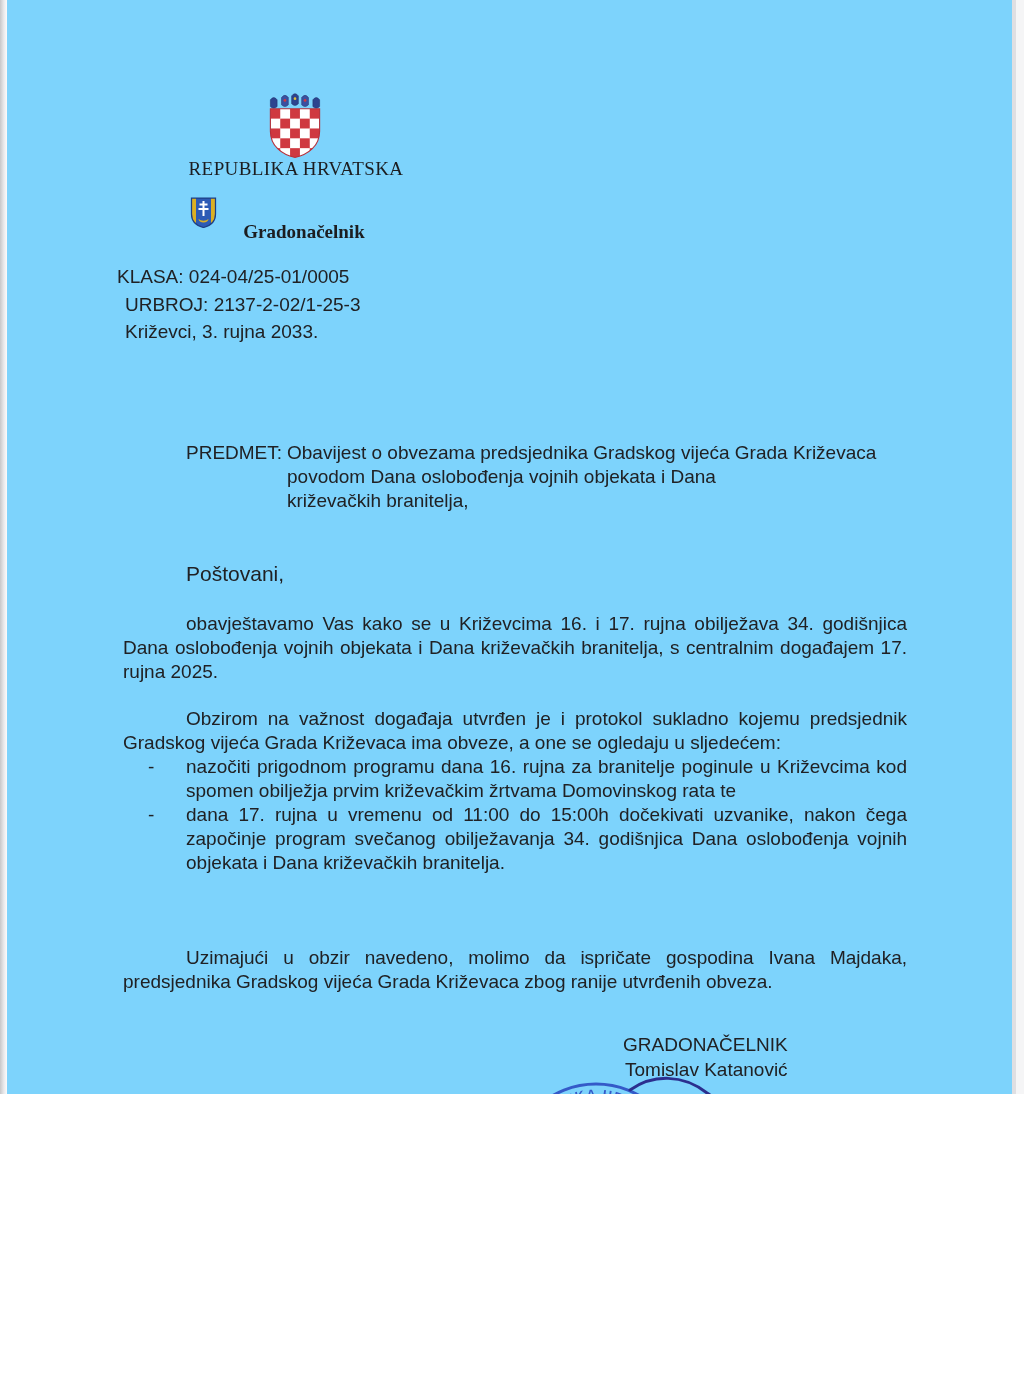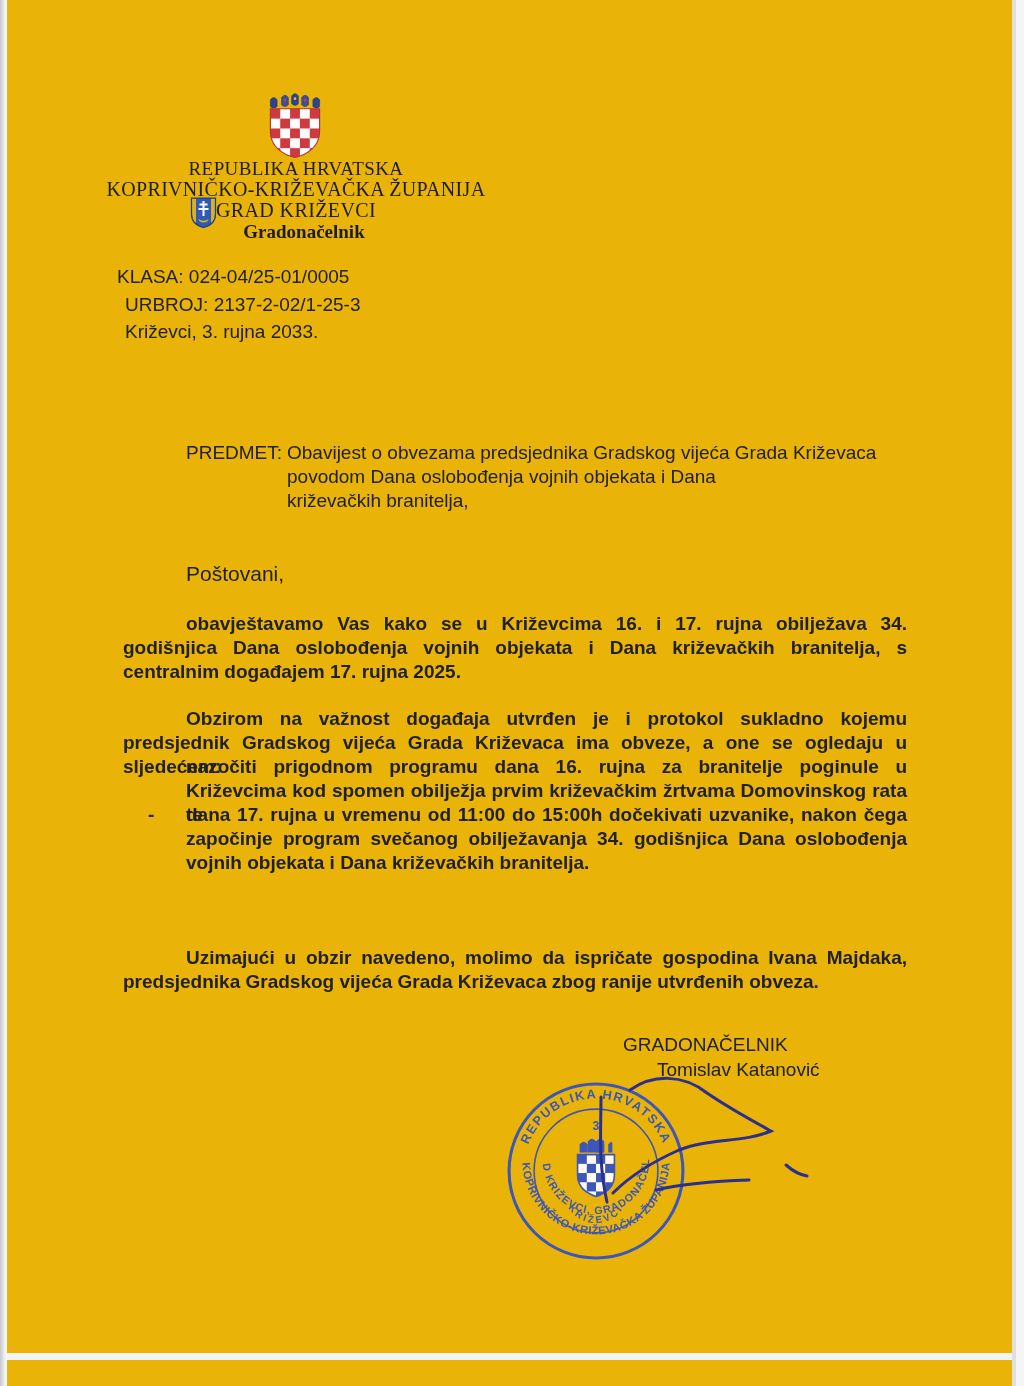--- a/index.html
+++ b/index.html
@@ -1,21 +1,21 @@
 <!DOCTYPE html>
 <html><head>
 <meta charset="utf-8">
 <style>
   html,body{margin:0;padding:0;background:#ffffff;}
-  .page{position:relative;width:1024px;height:1386px;background:#eab308;overflow:hidden;
+  .page{position:relative;width:1024px;height:1094px;background:#7dd3fc;overflow:hidden;
         font-family:"Liberation Sans",sans-serif;color:#202124;}
   .abs{position:absolute;}
   .serif{font-family:"Liberation Serif",serif;}
   .center{text-align:center;}
-  .body-text{font-size:19px;line-height:24px;text-align:justify;color:#202124;font-weight:bold;}
+  .body-text{font-size:19px;line-height:24px;text-align:justify;color:#202124;}
   .ref-line{font-size:19px;color:#202124;}
   .hdr{color:#1c1d20;}
   
   .edge-left{left:0;top:0;width:7px;height:1386px;background:linear-gradient(90deg,#c7c7c9 0%,#e9e9eb 55%,#fbfbfc 100%);}
   .edge-right{left:1012px;top:0;width:4px;height:1386px;background:#dfdfe2;}
   .edge-right-pad{left:1016px;top:0;width:8px;height:1386px;background:#f5f5f6;}
   .fold-bottom{left:7px;top:1353px;width:1005px;height:7px;background:#f2f3f6;}
   .indent{ text-indent:63px; }
   .subject-line{font-size:19px;line-height:24px;}
   .sig-line{font-size:19px;line-height:25px;}
@@ -67,40 +67,38 @@
               <rect x="41.2" y="100.4" width="17.6" height="17.6"></rect>
               <rect x="76.4" y="100.4" width="17.6" height="17.6"></rect>
           </g>
         </g>
         <path d="M6,30 H94 V70 C94,96 74,112 50,117 C26,112 6,96 6,70 Z" fill="none" stroke="#b5303a" stroke-width="2"></path>
       </g>
     </svg>
   </div>
 
   <div class="abs serif hdr center" style="left:120px;top:158px;width:352px;font-size:19px;letter-spacing:0.4px;">REPUBLIKA HRVATSKA</div>
-  <div class="abs serif hdr center" style="left:104px;top:178px;width:384px;font-size:20px;letter-spacing:0.3px;">KOPRIVNIČKO-KRIŽEVAČKA ŽUPANIJA</div>
 
   <div class="abs" style="left:190px;top:197px;width:27px;height:31px;">
     <svg width="27" height="31" viewBox="0 0 52 62">
       <clipPath id="cityClip">
           <path d="M2,2 H50 V34 C50,50 38,58 26,61 C14,58 2,50 2,34 Z"></path>
         </clipPath>
       <g clip-path="url(#cityClip)">
         <rect x="0" y="0" width="52" height="62" fill="#2d5bb5"></rect>
         <rect x="2" y="2" width="9" height="60" fill="#dcb023"></rect>
         <rect x="41" y="2" width="9" height="60" fill="#dcb023"></rect>
         <rect x="24" y="8" width="4" height="30" fill="#ffffff"></rect>
         <rect x="18" y="13" width="16" height="4" fill="#ffffff"></rect>
         <rect x="16" y="22" width="20" height="4" fill="#ffffff"></rect>
         <path d="M16,44 a10,7 0 0 0 20,0 a13,10 0 0 1 -20,0 z" fill="#dcb023"></path>
       </g>
       <path d="M2,2 H50 V34 C50,50 38,58 26,61 C14,58 2,50 2,34 Z" fill="none" stroke="#1d3f85" stroke-width="2.5"></path>
     </svg>
   </div>
-  <div class="abs serif hdr center" style="left:120px;top:199px;width:352px;font-size:20px;letter-spacing:0.4px;">GRAD KRIŽEVCI</div>
   <div class="abs serif hdr center" style="left:128px;top:221px;width:352px;font-size:19px;font-weight:bold;">Gradonačelnik</div>
 
   <div class="abs ref-line" style="left:117px;top:266px;">KLASA: 024-04/25-01/0005</div>
   <div class="abs ref-line" style="left:125px;top:294px;">URBROJ: 2137-2-02/1-25-3</div>
   <div class="abs ref-line" style="left:125px;top:321px;">Križevci, 3. rujna 2033.</div>
 
   <div class="abs subject-line" style="left:186px;top:441px;">PREDMET:</div>
   <div class="abs" style="left:287px;top:441px;width:640px;">
     <div class="subject-line">Obavijest o obvezama predsjednika Gradskog vijeća Grada Križevaca</div>
     <div class="subject-line">povodom Dana oslobođenja vojnih objekata i Dana</div>
@@ -115,21 +113,21 @@
 
   <div class="abs body-text" style="left:148px;top:755px;">-</div>
   <div class="abs body-text" style="left:186px;top:755px;width:721px;">nazočiti prigodnom programu dana 16. rujna za branitelje poginule u Križevcima kod spomen obilježja prvim križevačkim žrtvama Domovinskog rata te</div>
 
   <div class="abs body-text" style="left:148px;top:803px;">-</div>
   <div class="abs body-text" style="left:186px;top:803px;width:721px;">dana 17. rujna u vremenu od 11:00 do 15:00h dočekivati uzvanike, nakon čega započinje program svečanog obilježavanja 34. godišnjica Dana oslobođenja vojnih objekata i Dana križevačkih branitelja.</div>
 
   <div class="abs body-text indent" style="left:123px;top:906px;width:784px;margin-top:40px;">Uzimajući u obzir navedeno, molimo da ispričate gospodina Ivana Majdaka, predsjednika Gradskog vijeća Grada Križevaca zbog ranije utvrđenih obveza.</div>
 
   <div class="abs sig-line" style="left:623px;top:1032px;">GRADONAČELNIK</div>
-  <div class="abs sig-line" style="left:657px;top:1057px;">Tomislav Katanović</div>
+  <div class="abs sig-line" style="left:625px;top:1057px;">Tomislav Katanović</div>
 
   <div class="abs stamp-wrap">
     <svg width="180" height="180" viewBox="0 0 176 176" style="opacity:0.93;">
       <defs>
         <path id="arcTopOuter" d="M 17,88 A 71,71 0 0 1 159,88"></path>
         <path id="arcBotOuter" d="M 16,78 A 72,72 0 0 0 160,78"></path>
         <path id="arcMid" d="M 36,78 A 52,52 0 0 0 140,78"></path>
         <path id="arcSeat" d="M 58,118 A 32,32 0 0 0 118,118"></path>
         <clipPath id="stampShield">
             <path d="M70,72 H106 V92 C106,104 97,110 88,113 C79,110 70,104 70,92 Z"></path>

